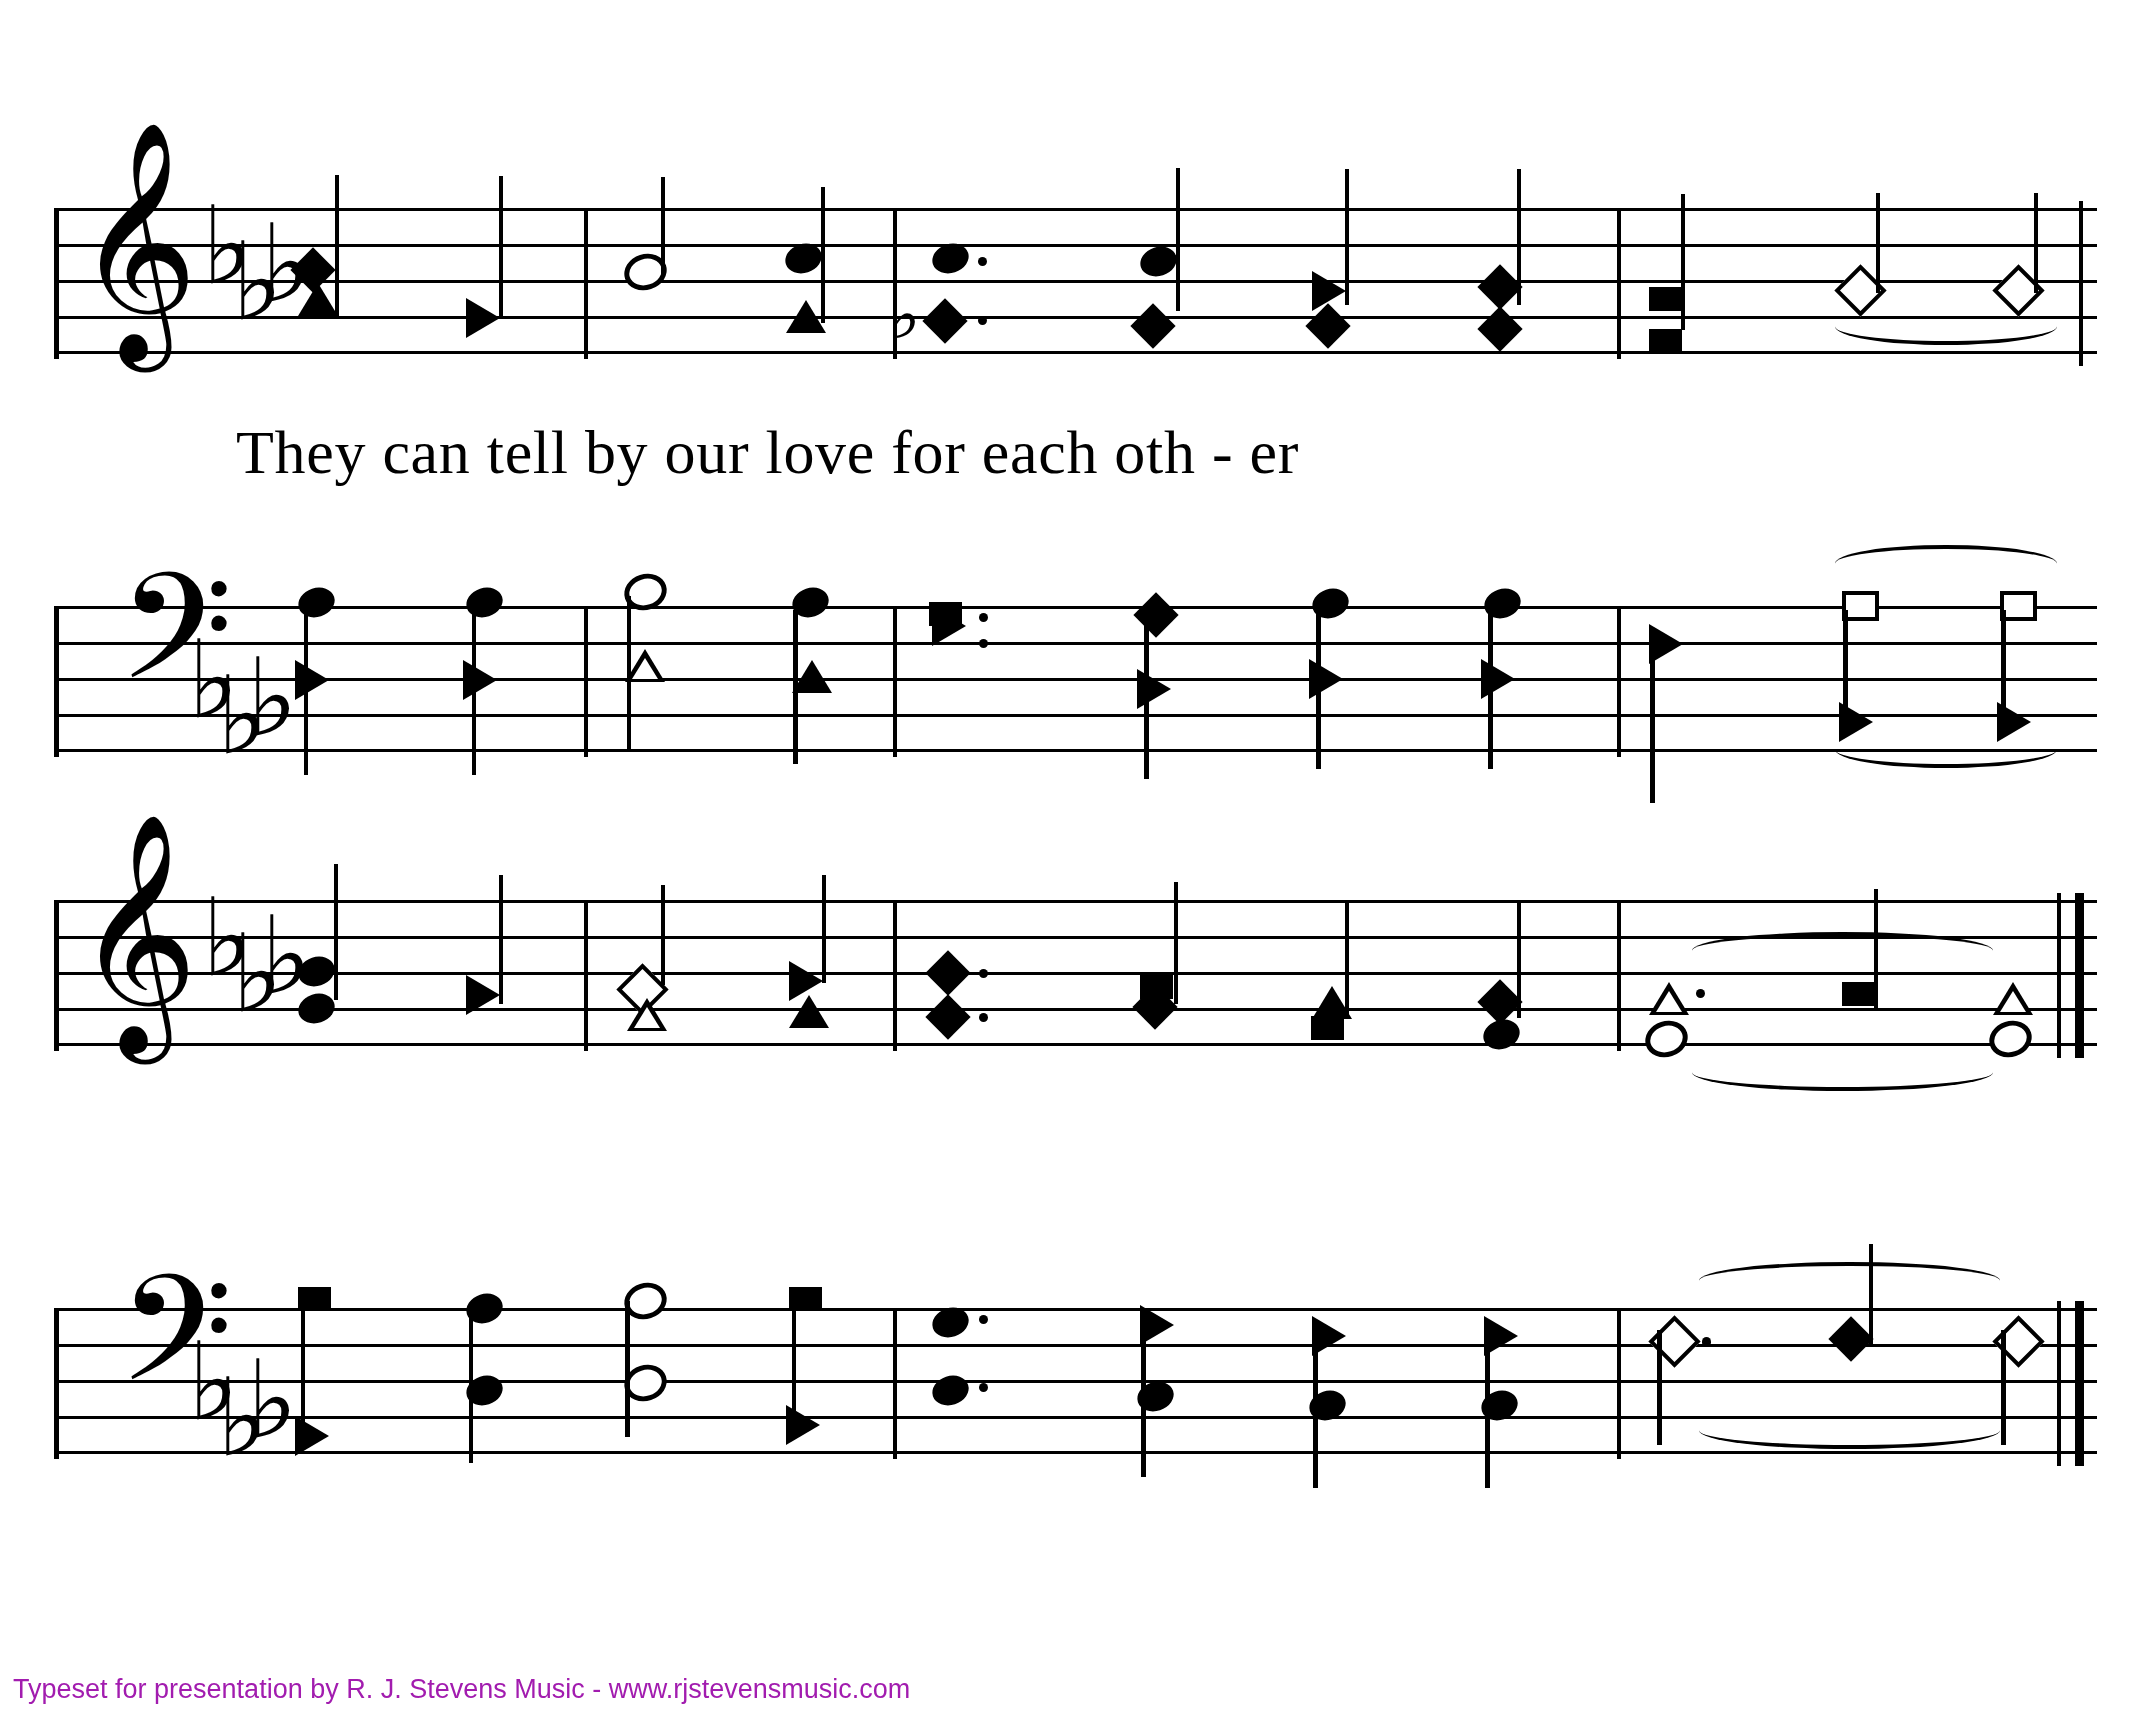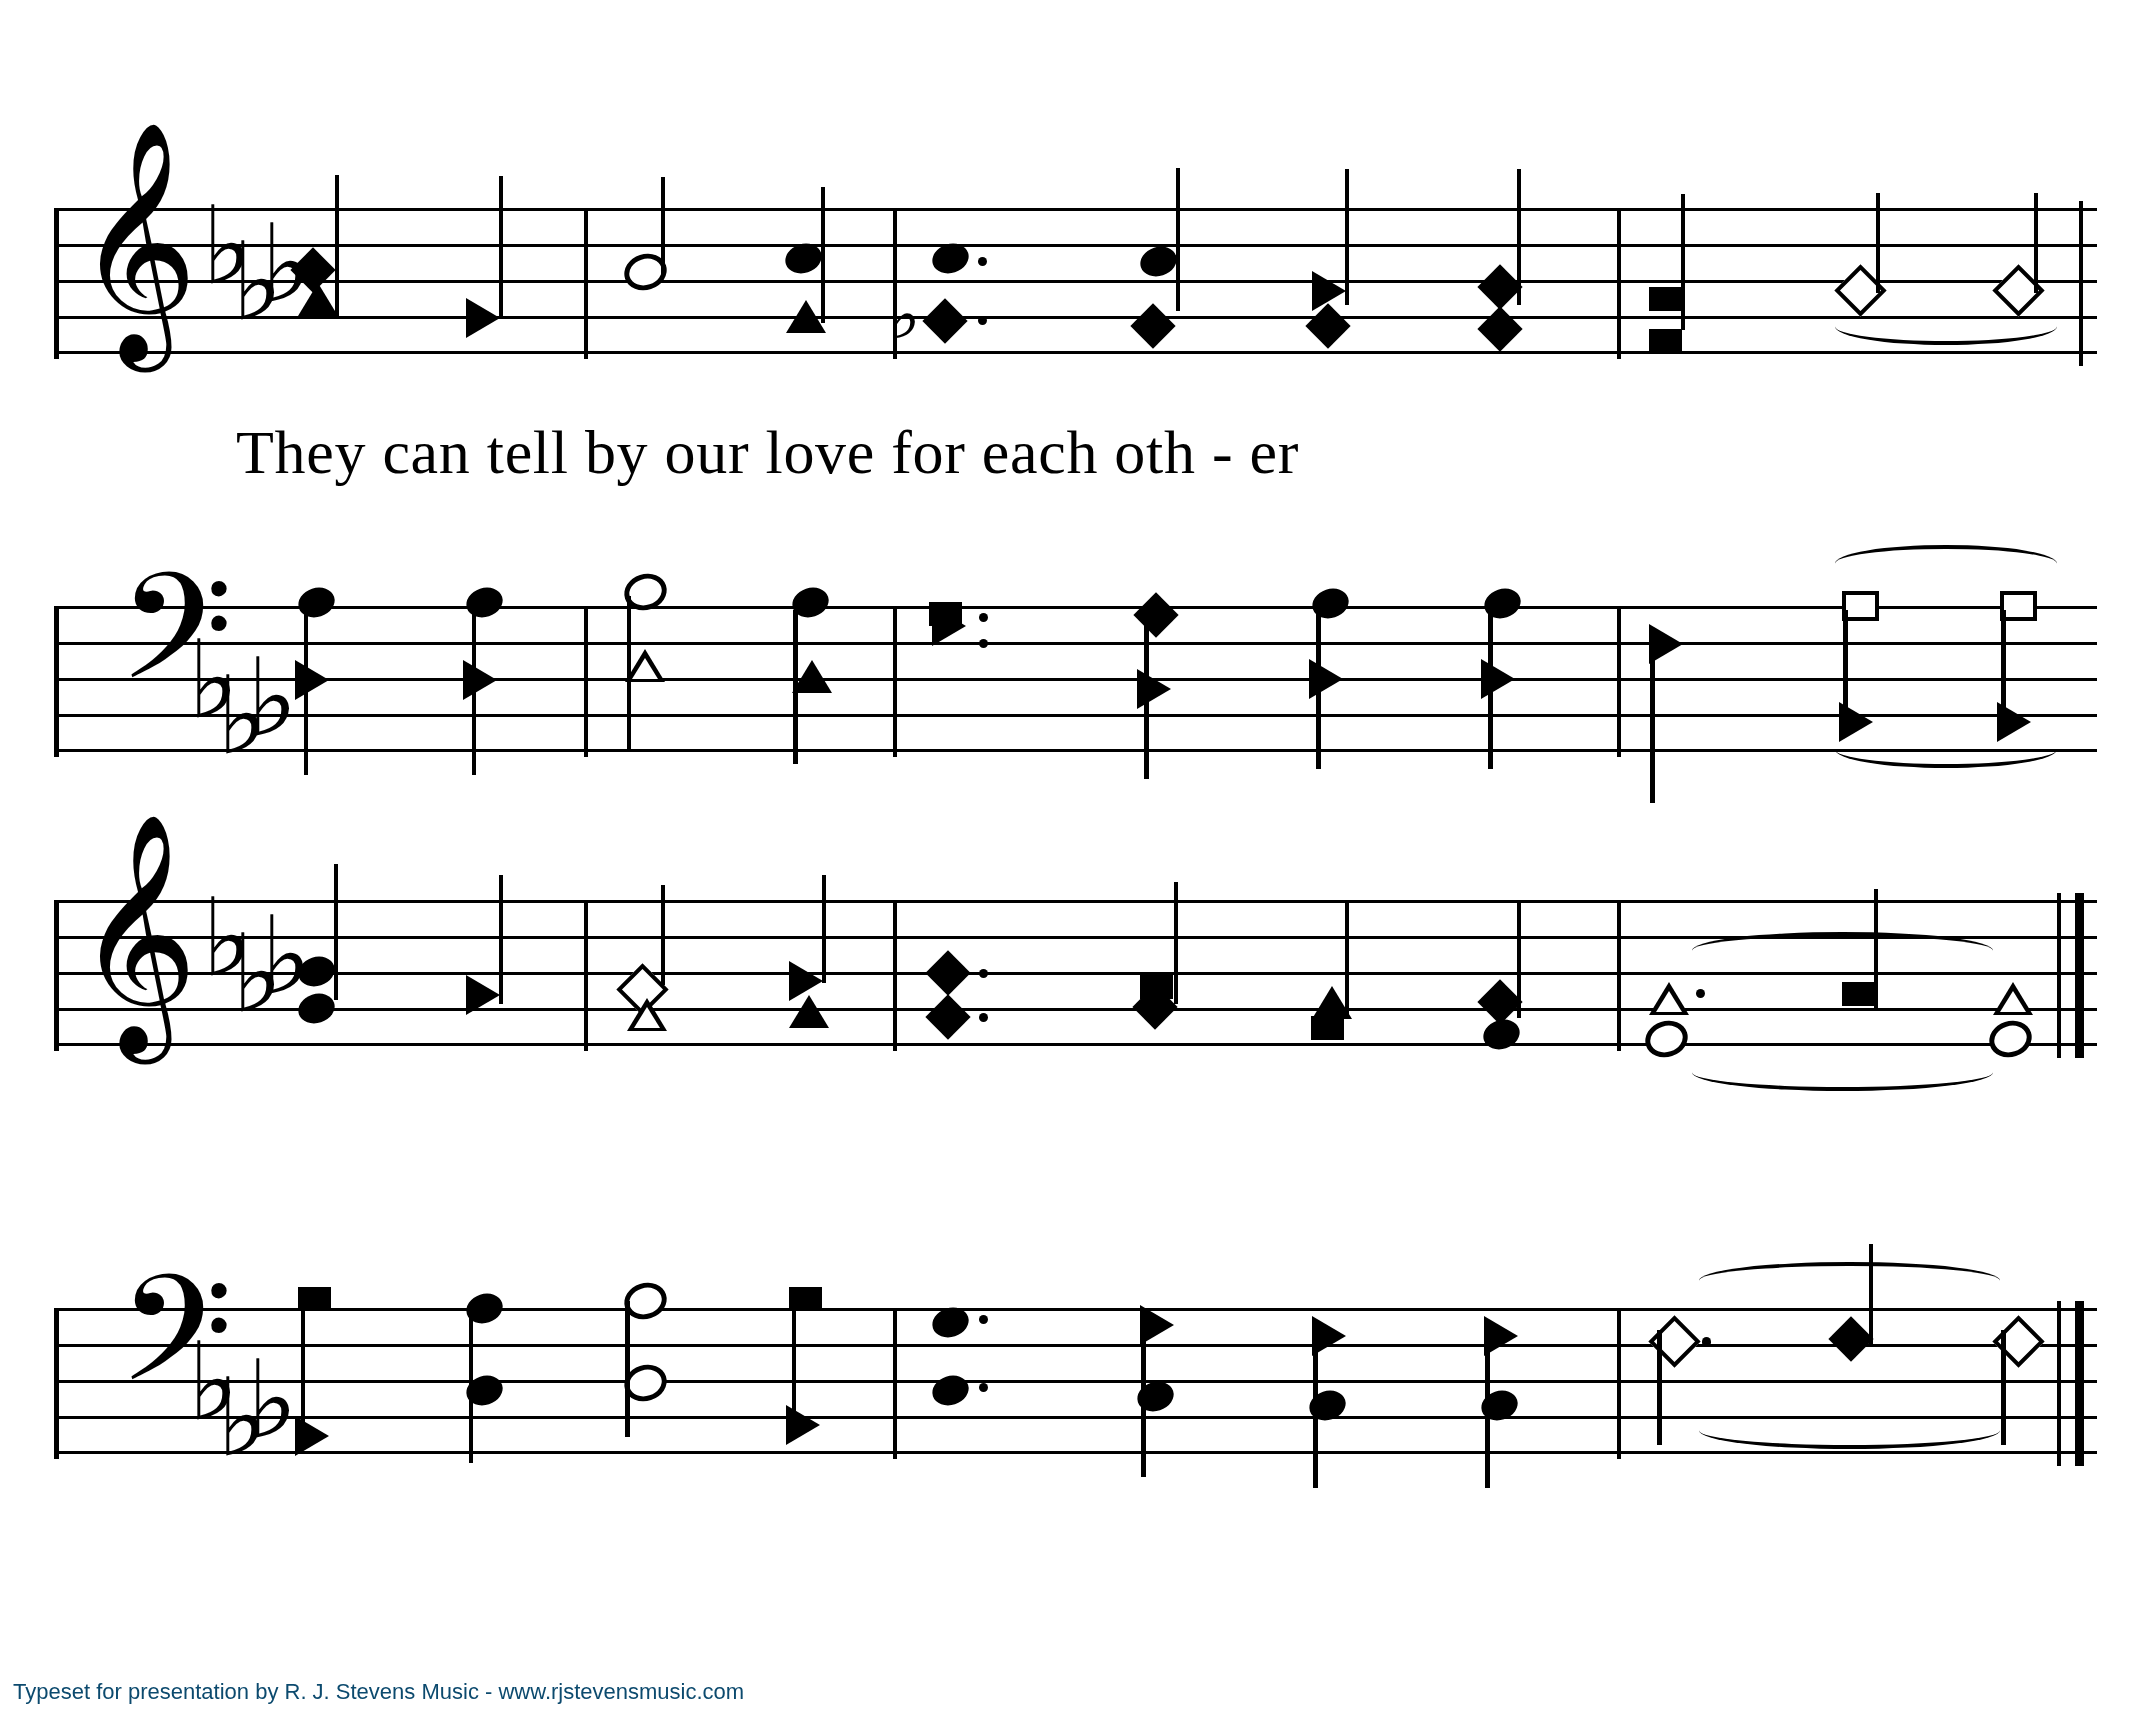--- a/index.html
+++ b/index.html
@@ -191,22 +191,22 @@
   .slur.down {
     border-top: 0;
     border-bottom: 4.3px solid #000;
   }
 
   .credit {
     position: absolute;
     left: 13px;
     bottom: 16px;
     font-family: "Liberation Sans", sans-serif;
-    font-size: 22px;
-    color: #0c4a6e;
+    font-size: 27px;
+    color: #a21caf;
     white-space: nowrap;
   }
 </style>
 </head>
 <body>
 
 <div class="sheet">
 
   <div class="system" style="top:0;height:832px;">
 

